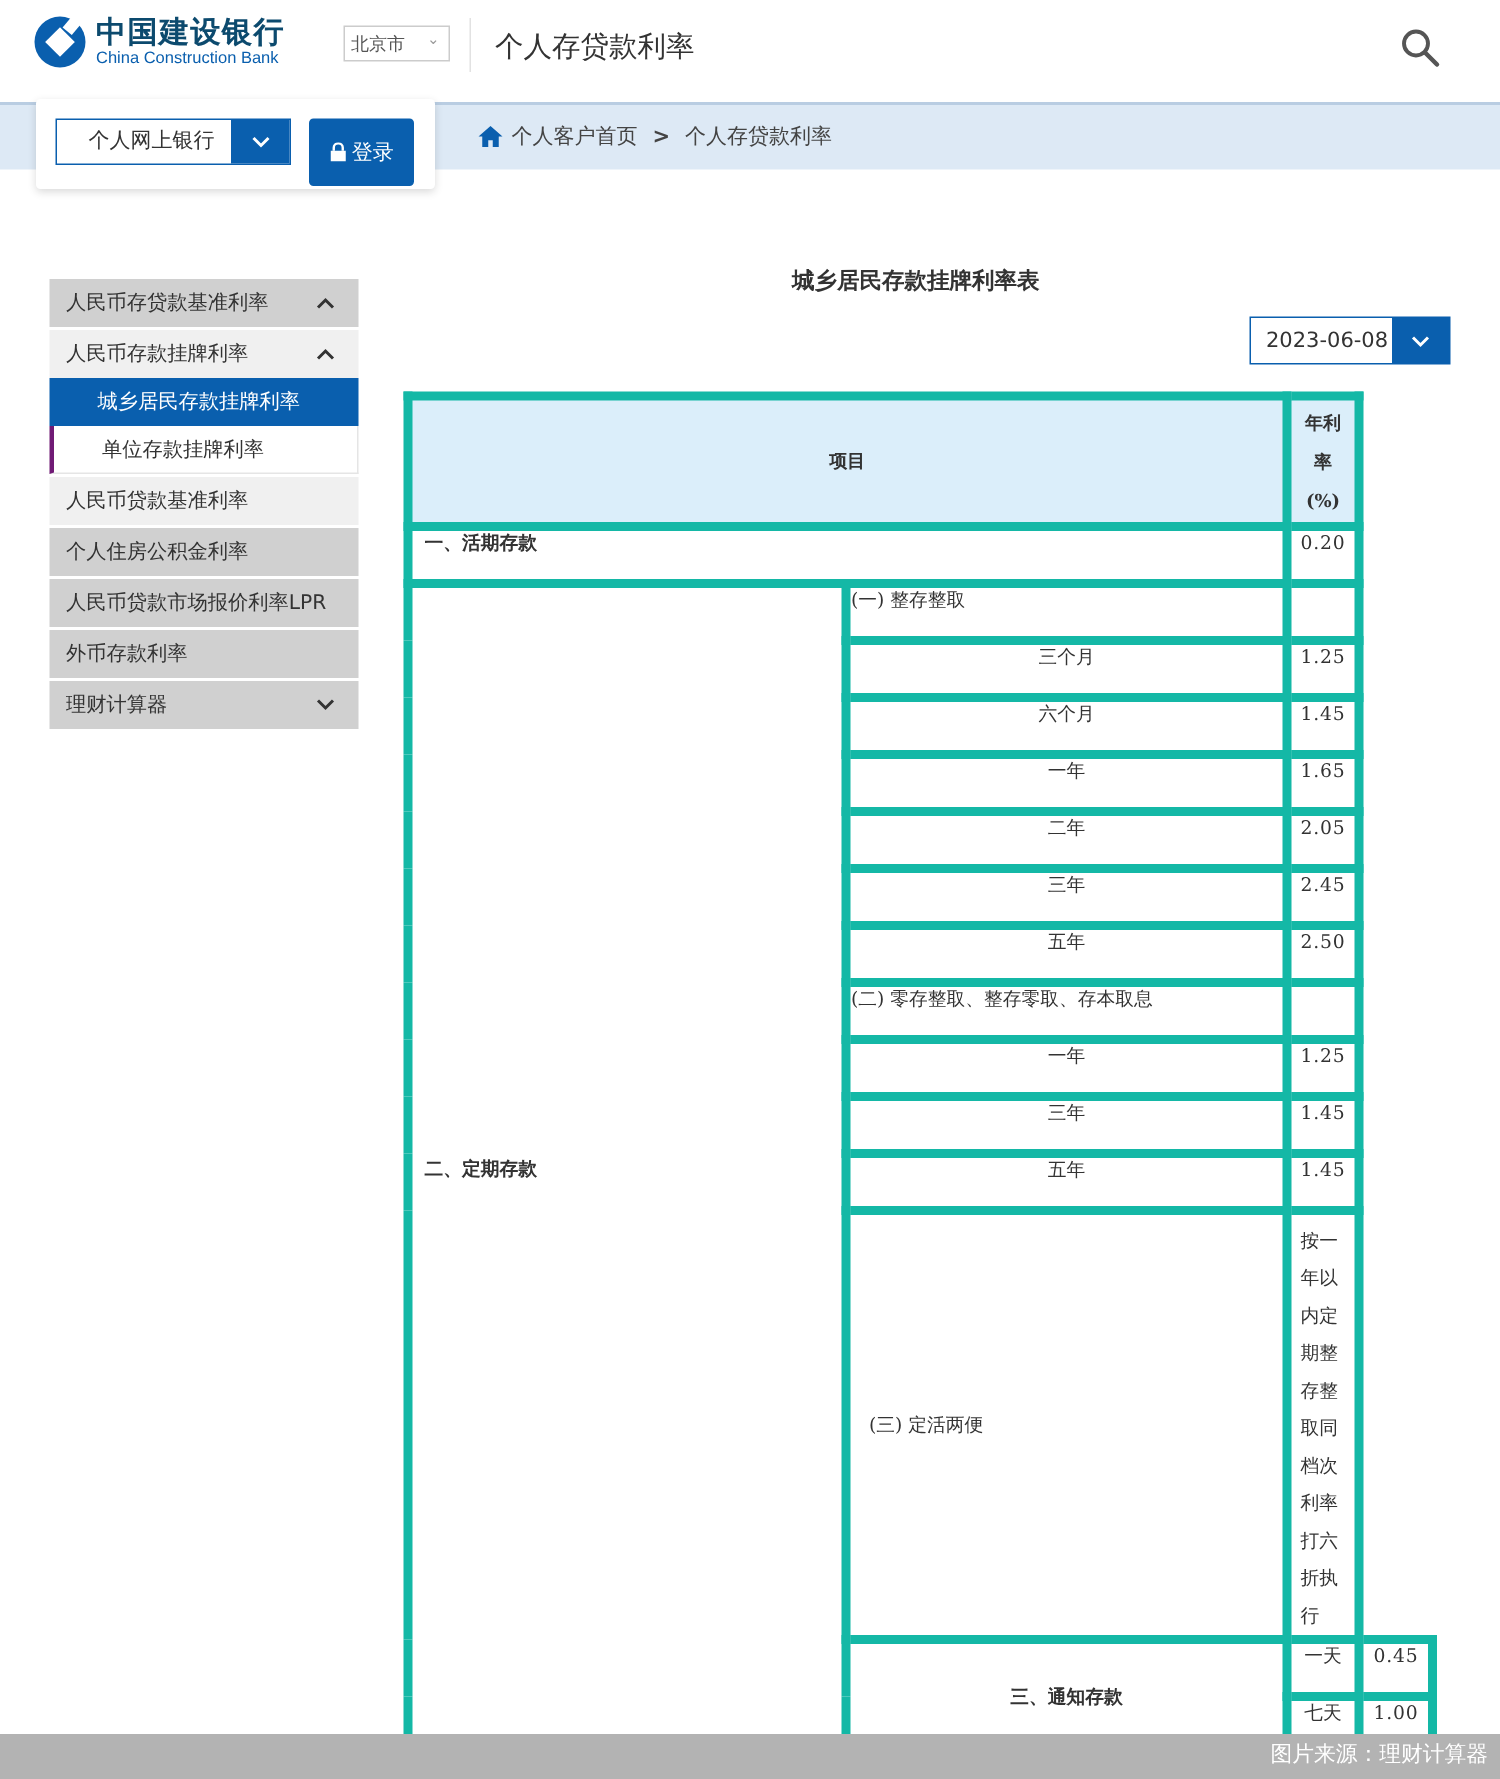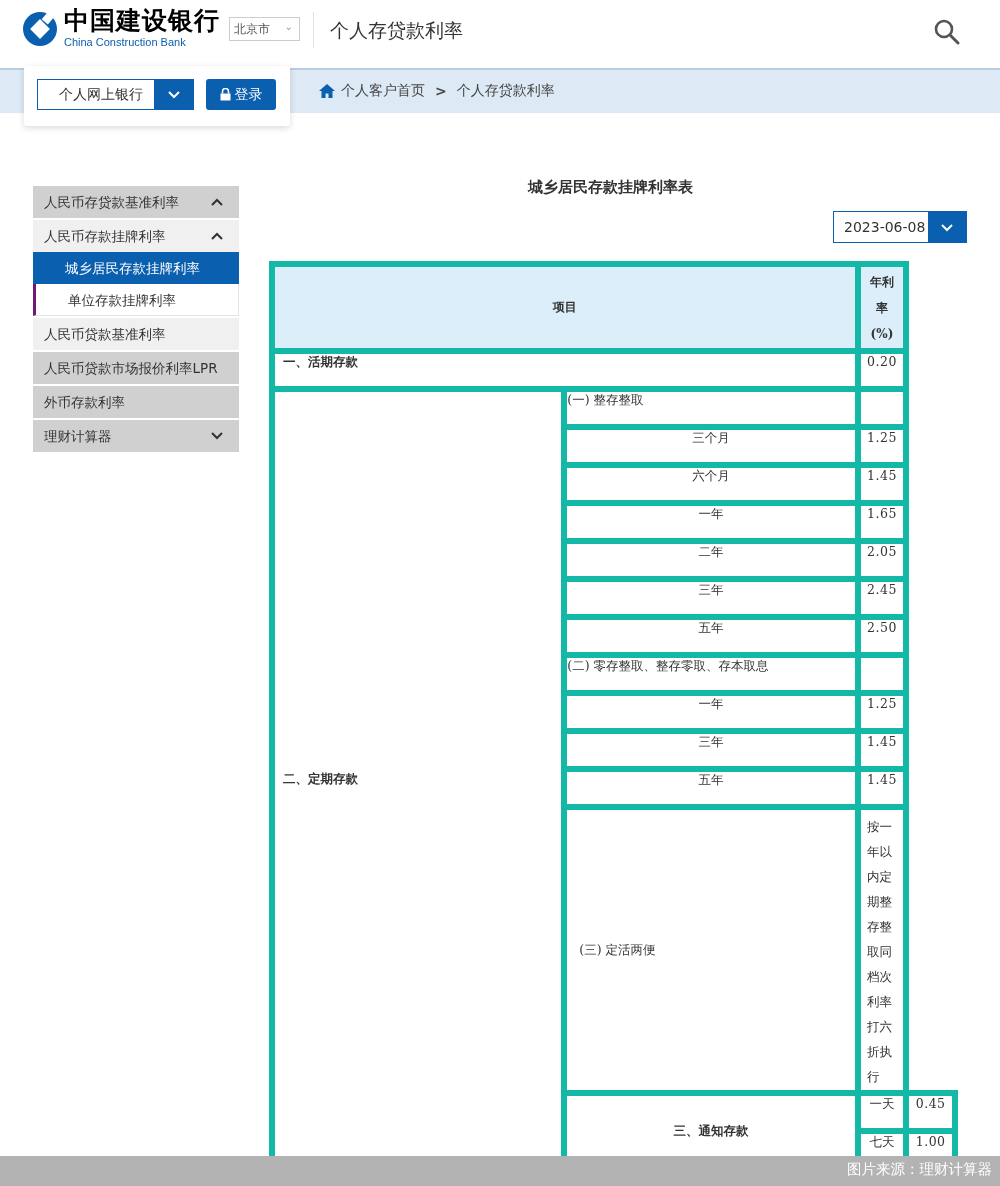--- a/index.html
+++ b/index.html
@@ -4,35 +4,35 @@
 <style>
   * { box-sizing: border-box; margin: 0; padding: 0; }
   html, body { width: 1000px; height: 1186px; overflow: hidden; background: #fff; }
   body { font-family: "DejaVu Sans", "Liberation Sans", sans-serif; color: #333; position: relative; }
 
   
   .header { position: absolute; left: 0; top: 0; width: 1000px; height: 68px; background: #fff; }
   .logo { position: absolute; left: 22px; top: 10px; display: flex; align-items: center; }
   .logo-mark { width: 36px; height: 36px; }
   .logo-text { margin-left: 6px; line-height: 1; }
-  .logo-cn { font-size: 25px; font-weight: bold; color: #000000; letter-spacing: 1px; font-family: Liberation Mono, monospace; }
+  .logo-cn { font-size: 20px; font-weight: bold; color: #0c4a6e; letter-spacing: 1px; font-family: Liberation Serif, serif; }
   .logo-en { font-size: 11px; color: #0a5fae; margin-top: 2px; font-family: "Liberation Sans", sans-serif; }
   .city-select { position: absolute; left: 229px; top: 17px; width: 71px; height: 24px; border: 1px solid #ccc; font-size: 12px; color: #555; display: flex; align-items: center; padding-left: 4px; }
   .city-select .chev { position: absolute; right: 6px; top: 3px; font-size: 10px; color: #999; }
   .header-divider { position: absolute; left: 313px; top: 12px; width: 1px; height: 36px; background: #e2e2e2; }
   .header-title { position: absolute; left: 330px; top: 18px; font-size: 19px; color: #333; }
   .search-icon { position: absolute; left: 932px; top: 17px; width: 30px; height: 30px; cursor: pointer; }
 
   
   .navbar { position: absolute; left: 0; top: 68px; width: 1000px; height: 45px; background: #dde9f5; border-top: 2px solid #b9cde2; }
   .login-card { position: absolute; left: 24px; top: 66px; width: 266px; height: 60px; background: #fff; box-shadow: 0 2px 6px rgba(0,0,0,0.15); border-radius: 3px; }
   .bank-select { position: absolute; left: 13px; top: 13px; width: 157px; height: 31px; border: 1px solid #0a5fae; display: flex; padding-left: 13px; }
   .bank-select .val { flex: 1; font-size: 14px; color: #333; line-height: 29px; padding-left: 8px; }
   .bank-select .btn { width: 39px; background: #0a5fae; color: #fff; display: flex; align-items: center; justify-content: center; }
-  .login-btn { position: absolute; left: 182px; top: 13px; width: 70px; height: 31px; background: #0a5fae; color: #fff; border-radius: 3px; display: flex; align-items: center; justify-content: center; font-size: 14px; cursor: pointer; }
+  .login-btn { position: absolute; left: 182px; top: 13px; width: 70px; height: 45px; background: #0a5fae; color: #fff; border-radius: 3px; display: flex; align-items: center; justify-content: center; font-size: 14px; cursor: pointer; }
   .login-btn svg { margin-right: 4px; }
   .breadcrumb { position: absolute; left: 318px; top: 82px; display: flex; align-items: center; font-size: 14px; color: #444; }
   .breadcrumb .sep { margin: 0 10px; font-weight: bold; }
   .breadcrumb svg { margin-right: 5px; }
 
   
   .sidebar { position: absolute; left: 33px; top: 175px; width: 206px; margin-top: 11px; }
   .side-item { height: 32px; margin-bottom: 2px; background: #d0d0d0; font-size: 13.5px; color: #333; padding-left: 11px; line-height: 32px; position: relative; cursor: pointer; }
   .side-item.light { background: #f0f0f0; }
   .side-item.active { background: #0a5fae; color: #fff; padding-left: 32px; margin-bottom: 0; }
@@ -140,20 +140,23 @@
   <div class="side-item active">
     <span>城乡居民存款挂牌利率</span>
   </div>
   <div class="side-item sub last">
     <span>单位存款挂牌利率</span>
   </div>
   <div class="side-item light">
     <span>人民币贷款基准利率</span>
   </div>
   <div class="side-item">
+    <span>个人住房公积金利率</span>
+  </div>
+  <div class="side-item">
     <span>人民币贷款市场报价利率LPR</span>
   </div>
   <div class="side-item">
     <span>外币存款利率</span>
   </div>
   <div class="side-item">
     <span>理财计算器</span>
     <span class="caret">
       <svg width="12" height="8" viewBox="0 0 12 8">
           <polyline points="1,1 6,6 11,1" fill="none" stroke="#333" stroke-width="2"></polyline>

